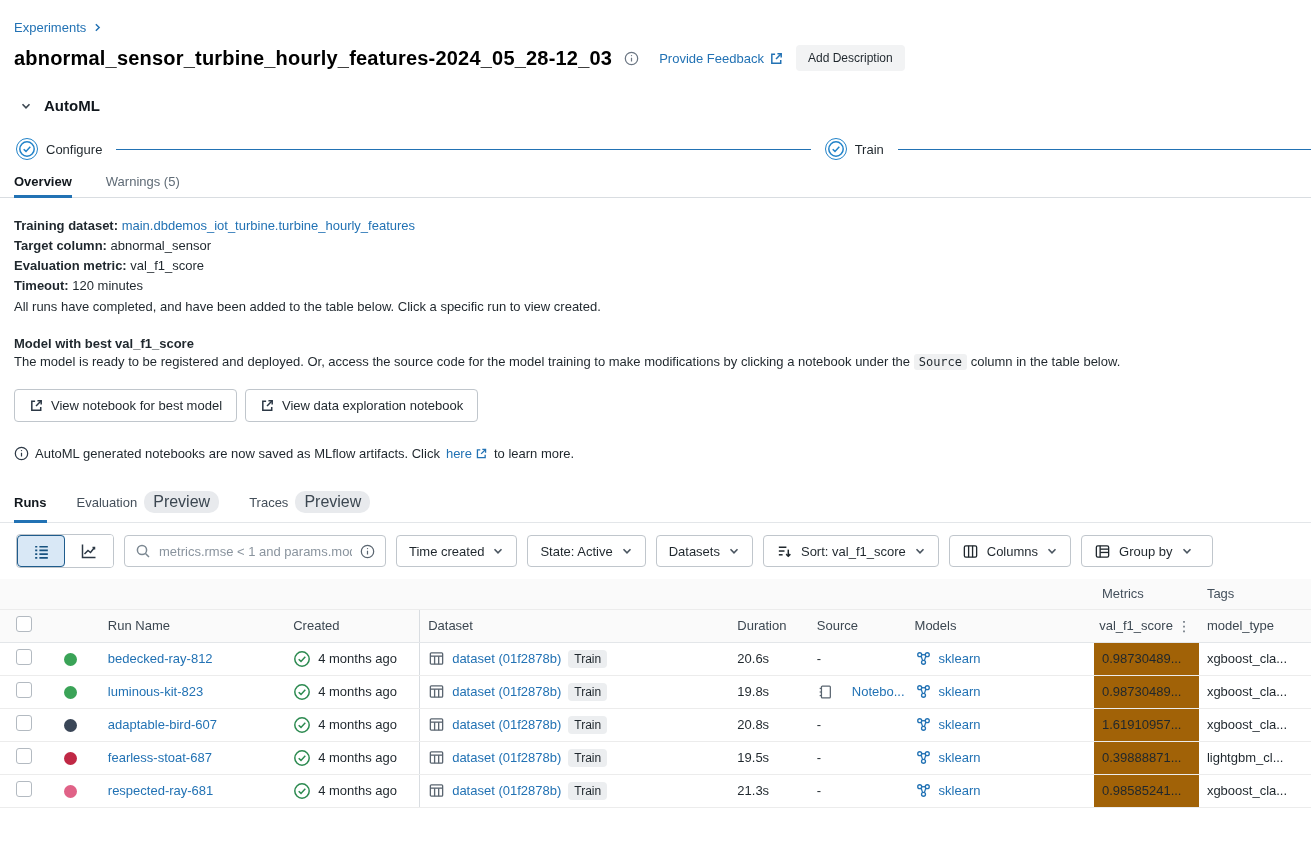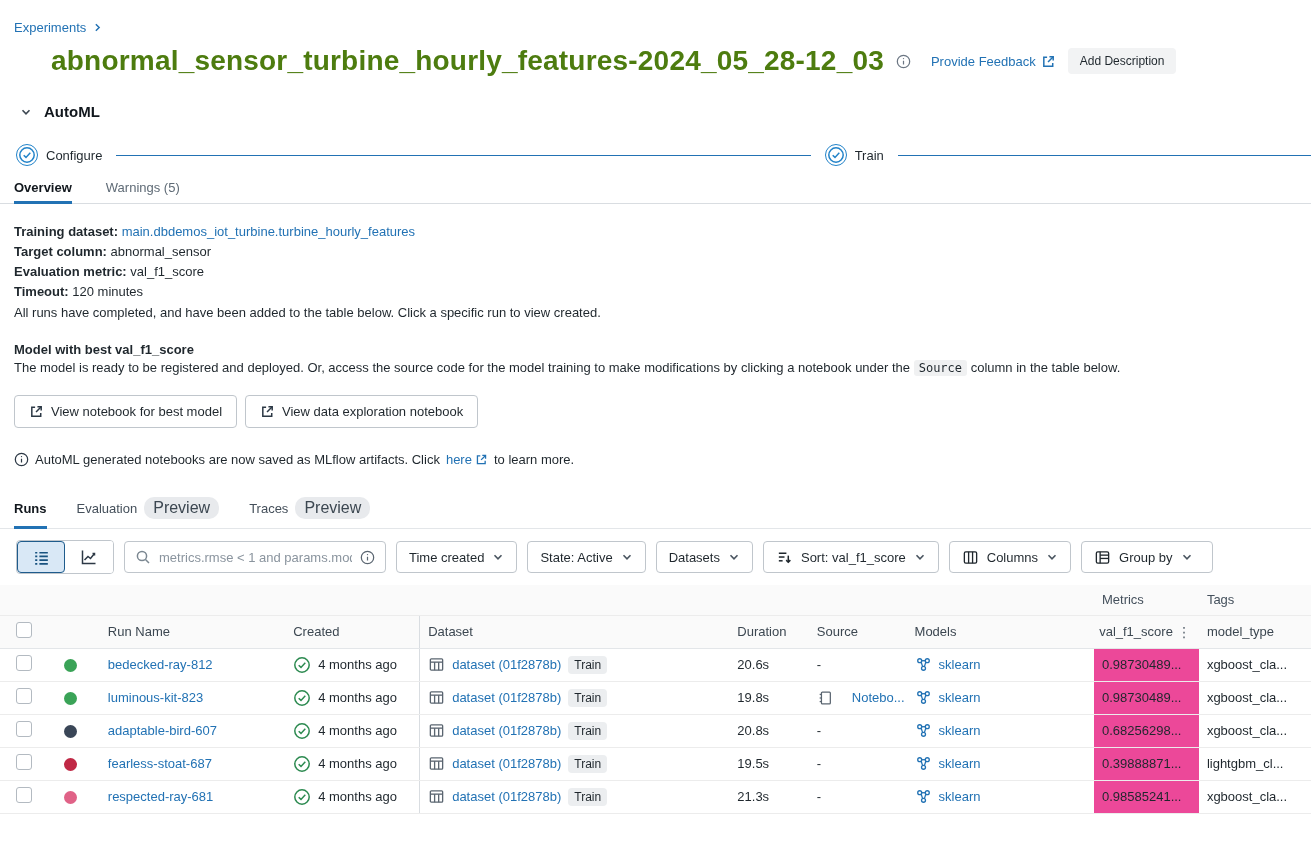--- a/index.html
+++ b/index.html
@@ -4,21 +4,21 @@
 <style>
   * { margin:0; padding:0; box-sizing:border-box; }
   html,body { width:1311px; height:843px; overflow:hidden; background:#fff;
     font-family:"Liberation Sans", sans-serif; color:#1f272d; font-size:13px; }
   a { color:#2272b4; text-decoration:none; }
   .page { width:1311px; height:843px; position:relative; }
 
   
   .breadcrumb { padding:20px 14px 0 14px; font-size:13px; color:#2272b4; display:flex; align-items:center; gap:6px; }
   .title-row { padding:10px 14px 0 14px; display:flex; align-items:center; gap:12px; }
-  .page-title { font-size:28px; font-weight:bold; color:#4d7c0f; letter-spacing:.2px;margin-left:37px; }
+  .page-title { font-size:20px; font-weight:bold; color:#000000; letter-spacing:.2px; }
   .icon { display:inline-flex; align-items:center; justify-content:center; }
   .muted-icon { color:#6b7683; }
   .feedback-link { display:inline-flex; align-items:center; gap:5px; font-size:13px; margin-left:8px; }
   .add-desc-btn { background:#f2f3f4; border:none; border-radius:4px; padding:6px 12px; font-size:12px;
     color:#1f272d; cursor:pointer; font-family:inherit; }
 
   
   .automl-head { padding:26px 14px 0 20px; display:flex; align-items:center; gap:12px; }
   .automl-label { font-size:15px; font-weight:bold; color:#11171d; }
   .stepper { display:flex; align-items:center; padding:24px 0 0 16px; }
@@ -83,21 +83,21 @@
   .col-dot { width:58px; }
   .col-name { width:182px; }
   .col-created { width:132px; }
   .col-dataset { width:304px; }
   .col-duration { width:78px; }
   .col-source { width:96px; }
   .col-models { width:184px; }
   .col-val { width:103px; }
   .col-tag { width:110px; }
   .cell-divider { border-left:1px solid #d9dde1; }
-  .val-cell { background:#ec4899; text-align:right; }
+  .val-cell { background:#a16207; text-align:right; }
   .val-head { background:#eef4fa; }
   .val-head-inner { display:flex; align-items:center; justify-content:flex-end; gap:4px; }
   .checkbox { width:16px; height:16px; border:1px solid #b3bac1; border-radius:3px; background:#fff; display:inline-block; cursor:pointer; }
   .dot { width:13px; height:13px; border-radius:50%; display:inline-block; vertical-align:middle; }
   .created-cell { display:flex; align-items:center; gap:7px; color:#1f272d; }
   .check-green { color:#2c8a50; }
   .dataset-cell { display:flex; align-items:center; gap:7px; }
   .tag-chip { background:#eceef0; border-radius:4px; padding:2px 6px; font-size:12px; color:#1f272d; }
   .model-cell { display:flex; align-items:center; gap:7px; }
   .source-cell { display:flex; align-items:center; gap:19px; }
@@ -566,21 +566,21 @@
                   <circle cx="13" cy="5" r="2.1"></circle>
                   <circle cx="9" cy="13" r="2.1"></circle>
                   <path d="M6.5 6.5 8 11"></path>
                   <path d="M11.5 6.5 10 11"></path>
                   <path d="M7.1 5 H10.9"></path>
                 </svg>
               </span>
               <a href="#">sklearn</a>
             </span>
           </td>
-      <td class="val-cell">0.68256298...</td>
+      <td class="val-cell">1.61910957...</td>
       <td>xgboost_cla...</td>
     </tr>
 
     <tr class="data-row">
       <td style="padding-left:16px;"><span class="checkbox"></span></td>
       <td style="text-align:center;"><span class="dot" style="background: rgb(192, 40, 69);"></span></td>
       <td><a href="#">fearless-stoat-687</a></td>
       <td>
             <span class="created-cell">
               <span class="icon check-green">

